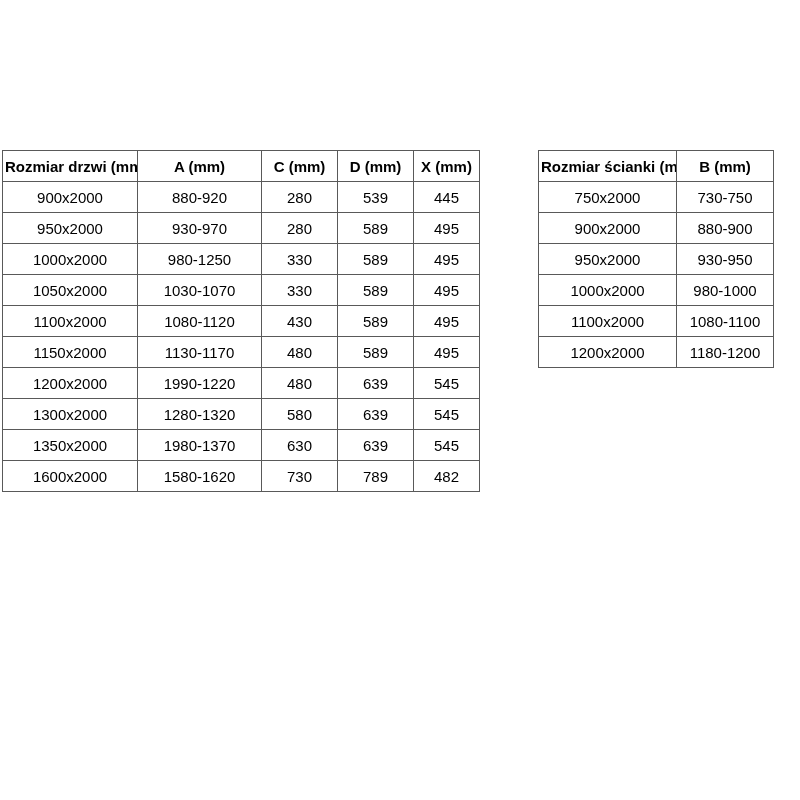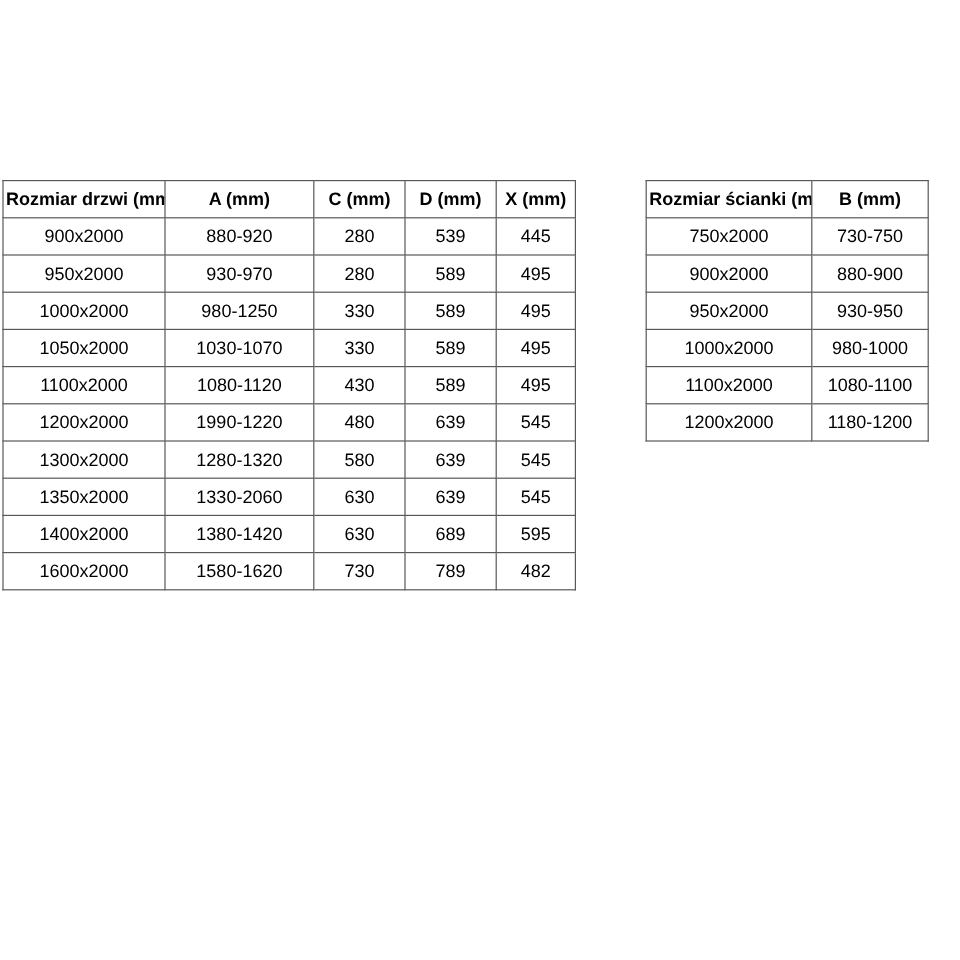--- a/index.html
+++ b/index.html
@@ -93,46 +93,46 @@
         <td>495</td>
       </tr>
       <tr>
         <td>1100x2000</td>
         <td>1080-1120</td>
         <td>430</td>
         <td>589</td>
         <td>495</td>
       </tr>
       <tr>
+        <td>1150x2000</td>
+        <td>1130-1170</td>
+        <td>480</td>
+        <td>589</td>
+        <td>495</td>
+      </tr>
+      <tr>
         <td>1200x2000</td>
         <td>1990-1220</td>
         <td>480</td>
         <td>639</td>
         <td>545</td>
       </tr>
       <tr>
         <td>1300x2000</td>
         <td>1280-1320</td>
         <td>580</td>
         <td>639</td>
         <td>545</td>
       </tr>
       <tr>
         <td>1350x2000</td>
-        <td>1330-2060</td>
+        <td>1980-1370</td>
         <td>630</td>
         <td>639</td>
         <td>545</td>
-      </tr>
-      <tr>
-        <td>1400x2000</td>
-        <td>1380-1420</td>
-        <td>630</td>
-        <td>689</td>
-        <td>595</td>
       </tr>
       <tr>
         <td>1600x2000</td>
         <td>1580-1620</td>
         <td>730</td>
         <td>789</td>
         <td>482</td>
       </tr>
     </tbody>
 </table>

